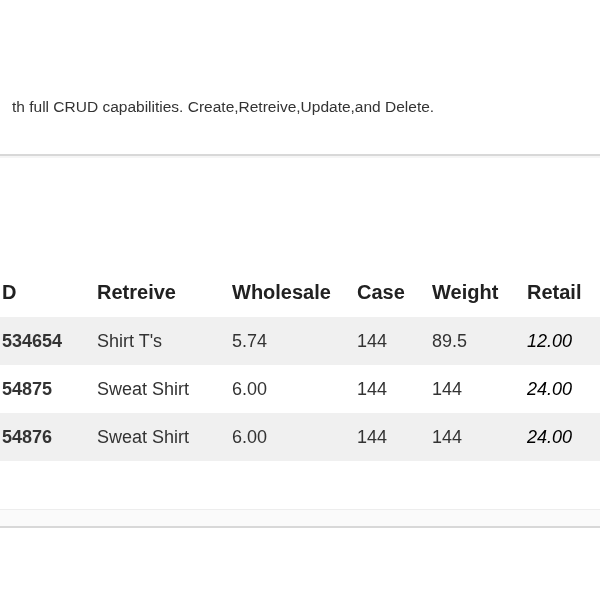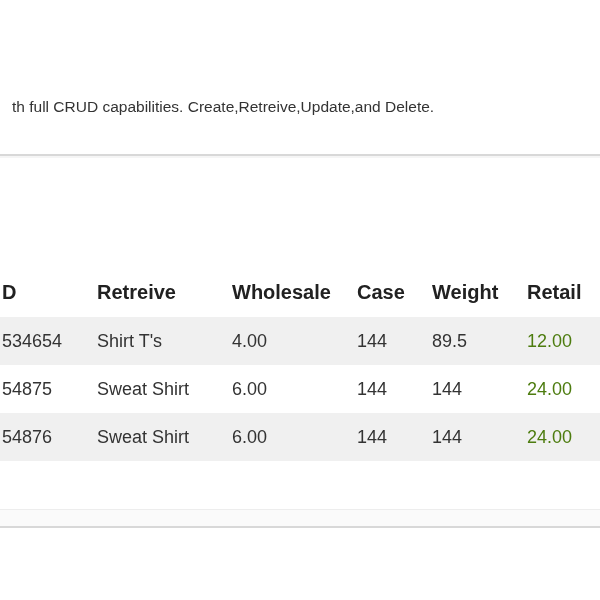--- a/index.html
+++ b/index.html
@@ -62,28 +62,29 @@
     color: #212121;
   }
   table.products td {
     font-size: 18px;
     color: #333333;
   }
   table.products tbody tr.striped {
     background: #f0f0f0;
   }
   td.cell-id {
-    font-weight: normal;
+    font-weight: bold;
     color: #212121;
     font-size: 19px;
   }
   a.retail-link {
-    color: #4d7c0f;
+    color: #000000;
     text-decoration: none;
     cursor: pointer;
+    font-style: italic;
   }
   .bottom-strip {
     position: absolute;
     top: 509px;
     left: 0;
     width: 600px;
     height: 19px;
     box-sizing: border-box;
     background: #fafafa;
     border-top: 1px solid #ededed;
@@ -115,21 +116,21 @@
         <th>Wholesale</th>
         <th>Case</th>
         <th>Weight</th>
         <th>Retail</th>
       </tr>
     </thead>
     <tbody>
       <tr class="striped">
         <td class="cell-id">534654</td>
         <td class="cell-description">Shirt T's</td>
-        <td class="cell-wholesale">4.00</td>
+        <td class="cell-wholesale">5.74</td>
         <td class="cell-case">144</td>
         <td class="cell-weight">89.5</td>
         <td class="cell-retail"><a class="retail-link">12.00</a></td>
       </tr>
       <tr>
         <td class="cell-id">54875</td>
         <td class="cell-description">Sweat Shirt</td>
         <td class="cell-wholesale">6.00</td>
         <td class="cell-case">144</td>
         <td class="cell-weight">144</td>

